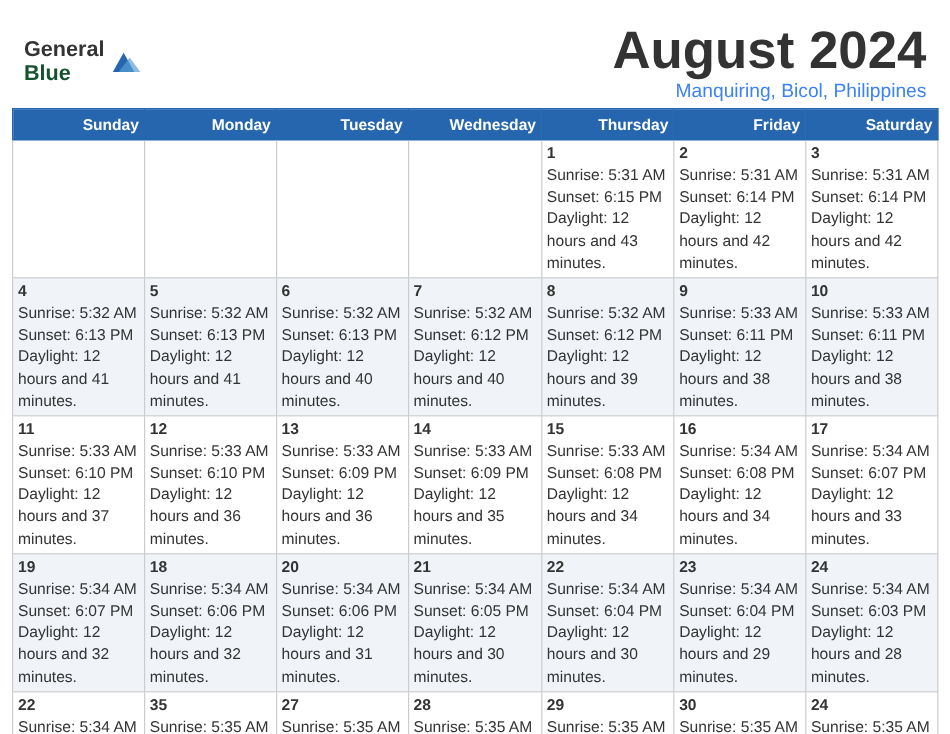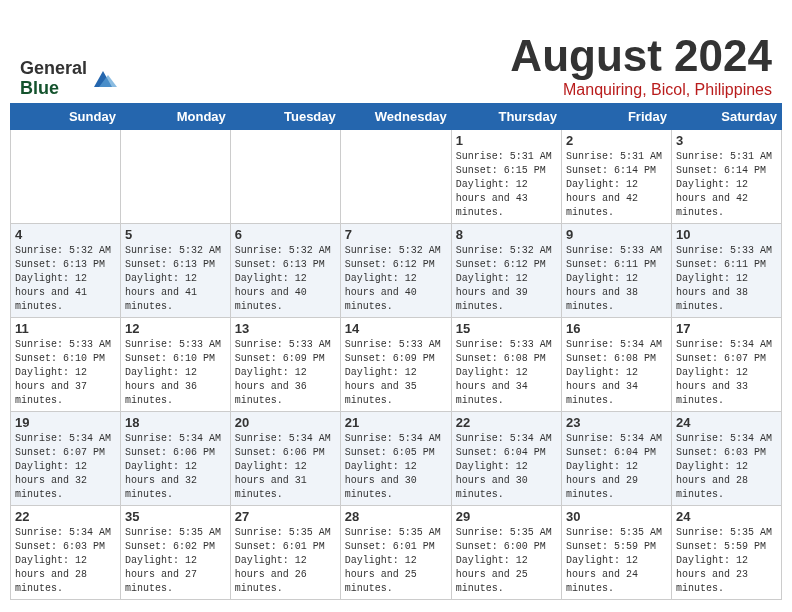--- a/index.html
+++ b/index.html
@@ -6,23 +6,22 @@
     body {
       font-family: Arial, sans-serif;
       background: #fff;
       width: 792px;
       min-height: 612px;
       padding: 10px;
     }
     .header {
       display: flex;
       justify-content: space-between;
-      align-items: flex-end;
+      align-items: center;
       padding: 8px 10px 4px 10px;
-      margin-top: 13px;
     }
     .logo {
       display: flex;
       align-items: center;
     }
     .logo-text {
       display: flex;
       flex-direction: column;
       line-height: 1.1;
     }
@@ -44,21 +43,21 @@
     .title-area {
       text-align: right;
     }
     .month-year {
       font-size: 44px;
       font-weight: bold;
       color: #333;
     }
     .location {
       font-size: 16px;
-      color: #b91c1c;
+      color: #3b82f6;
     }
     table {
       width: 100%;
       border-collapse: collapse;
       font-size: 11px;
     }
     thead tr th {
       background-color: #2566ae;
       color: #fff;
       padding: 5px 4px;
@@ -82,24 +81,23 @@
       background-color: #fff;
     }
     .day-num {
       font-size: 13px;
       font-weight: bold;
       color: #333;
       display: block;
       margin-bottom: 2px;
     }
     .day-info {
-      font-size: 10px;
+      font-size: 13px;
       color: #333;
       line-height: 1.4;
-      font-family: Liberation Mono, monospace;
     }
     .empty-cell {
       background: #fff !important;
     }
   </style>
 </head>
 <body>
 
 <div class="header">
   <div class="logo">

